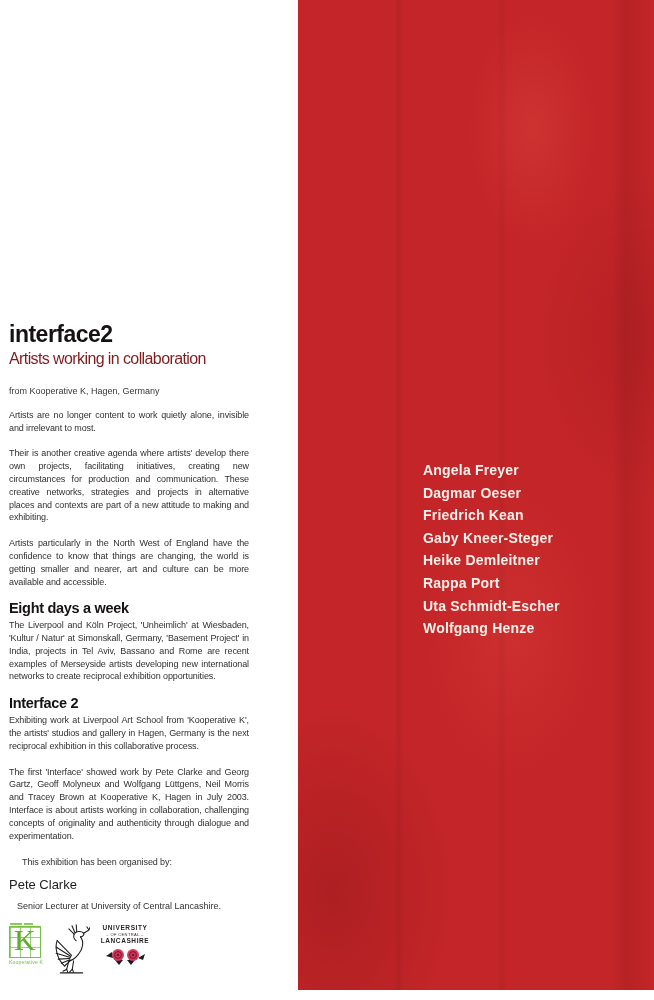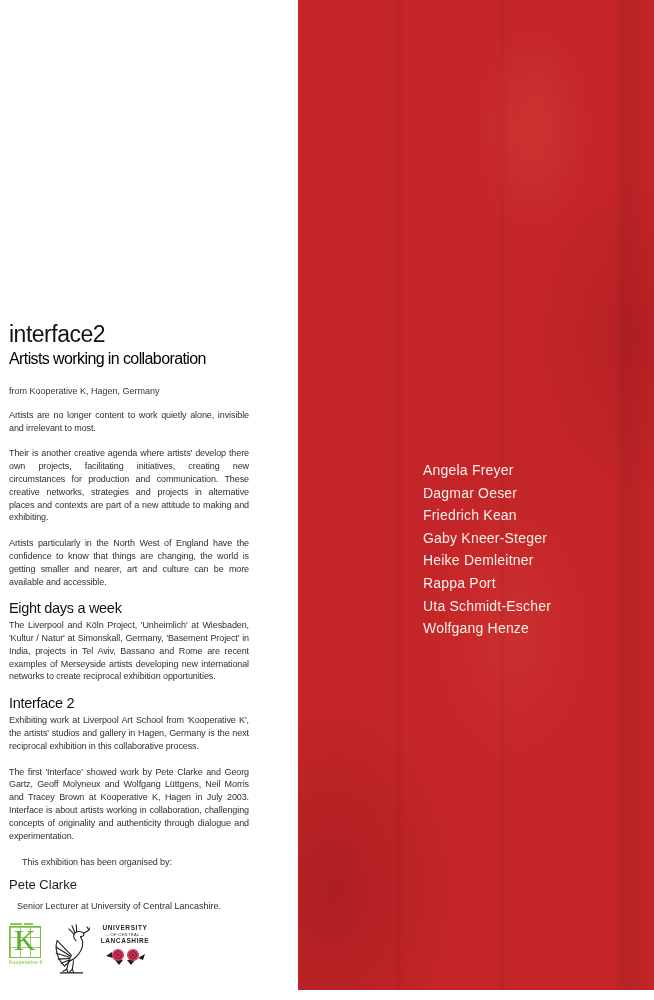--- a/index.html
+++ b/index.html
@@ -4,35 +4,35 @@
 <style>
   html,body { margin:0; padding:0; background:#ffffff; }
   .page {
     position:relative; width:654px; height:1000px; background:#ffffff;
     font-family:"Liberation Sans", sans-serif; overflow:hidden; color:#2d292a;
   }
 
   
   .left-col { position:absolute; left:9px; top:322px; width:240px; }
   .title {
-    font-size:23px; font-weight:normal; letter-spacing:-0.5px;
+    font-size:23px; font-weight:bold; letter-spacing:-0.5px;
     color:#161213; margin:0; line-height:1.05;
   }
   .subtitle {
     font-size:16px; font-weight:normal; letter-spacing:-0.6px;
-    color:#000000; margin:4px 0 0; line-height:1.1;
+    color:#7f1d1d; margin:4px 0 0; line-height:1.1;
   }
   .origin { font-size:9px; margin-top:18px; color:#3a3637; }
   .body-p {
     font-size:9px; line-height:12.8px; text-align:justify;
     margin:0 0 13px; color:#332f30; letter-spacing:-0.1px;
   }
   .intro { margin-top:13px; }
   .section-h {
-    font-size:14.5px; font-weight:normal; letter-spacing:-0.3px;
+    font-size:14.5px; font-weight:bold; letter-spacing:-0.3px;
     color:#161213; margin:6px 0 2px; line-height:1.1;
   }
   .organised { margin:14px 13px 0; }
   .organiser-name { font-size:13px; font-weight:normal; color:#201c1d; margin:9px 0 1px; line-height:1.1; }
   .organiser-role { font-size:9px; color:#332f30; margin:8px; line-height:12px; }
 
   
   .logos { position:absolute; left:9px; top:920px; display:flex; align-items:flex-start; gap:9px; }
   .koop { width:36px; padding-top:3px; }
   .koop-top { display:flex; gap:2px; margin:0 0 1px 1px; }
@@ -67,21 +67,21 @@
       radial-gradient(170px 260px at 10% 90%, rgba(55,0,0,0.16), transparent 72%),
       radial-gradient(150px 230px at 96% 34%, rgba(80,0,0,0.12), transparent 72%),
       linear-gradient(90deg,
         transparent 0%, transparent 27%, rgba(0,0,0,0.06) 28.2%, transparent 29.6%,
         transparent 56%, rgba(0,0,0,0.05) 57.2%, transparent 58.8%,
         transparent 88%, rgba(0,0,0,0.07) 92%, transparent 100%),
       #c42528;
   }
   .artists { position:absolute; left:125px; top:459px; margin:0; padding:0; list-style:none; }
   .artist {
-    font-size:14px; font-weight:normal; color:#f8f0ea;
+    font-size:14px; font-weight:bold; color:#f8f0ea;
     line-height:22.6px; letter-spacing:0.2px; white-space:nowrap;
   }
 </style>
 </head>
 <body>
 
 <div class="page">
 
   <div class="left-col">
     <h1 class="title">interface2</h1>

